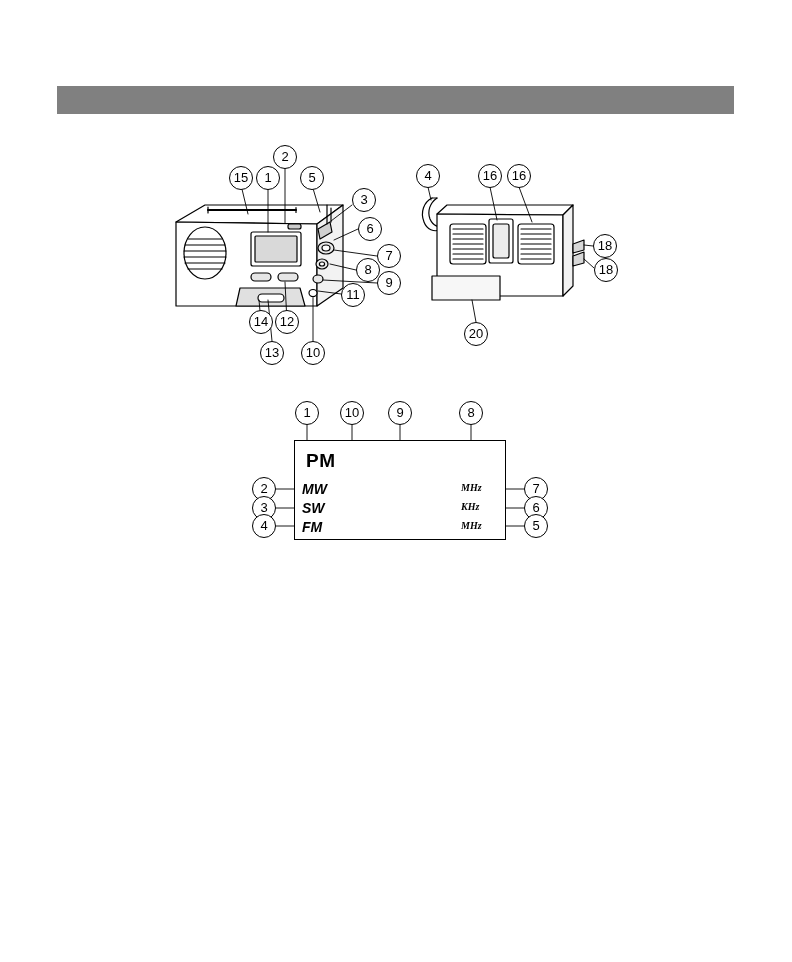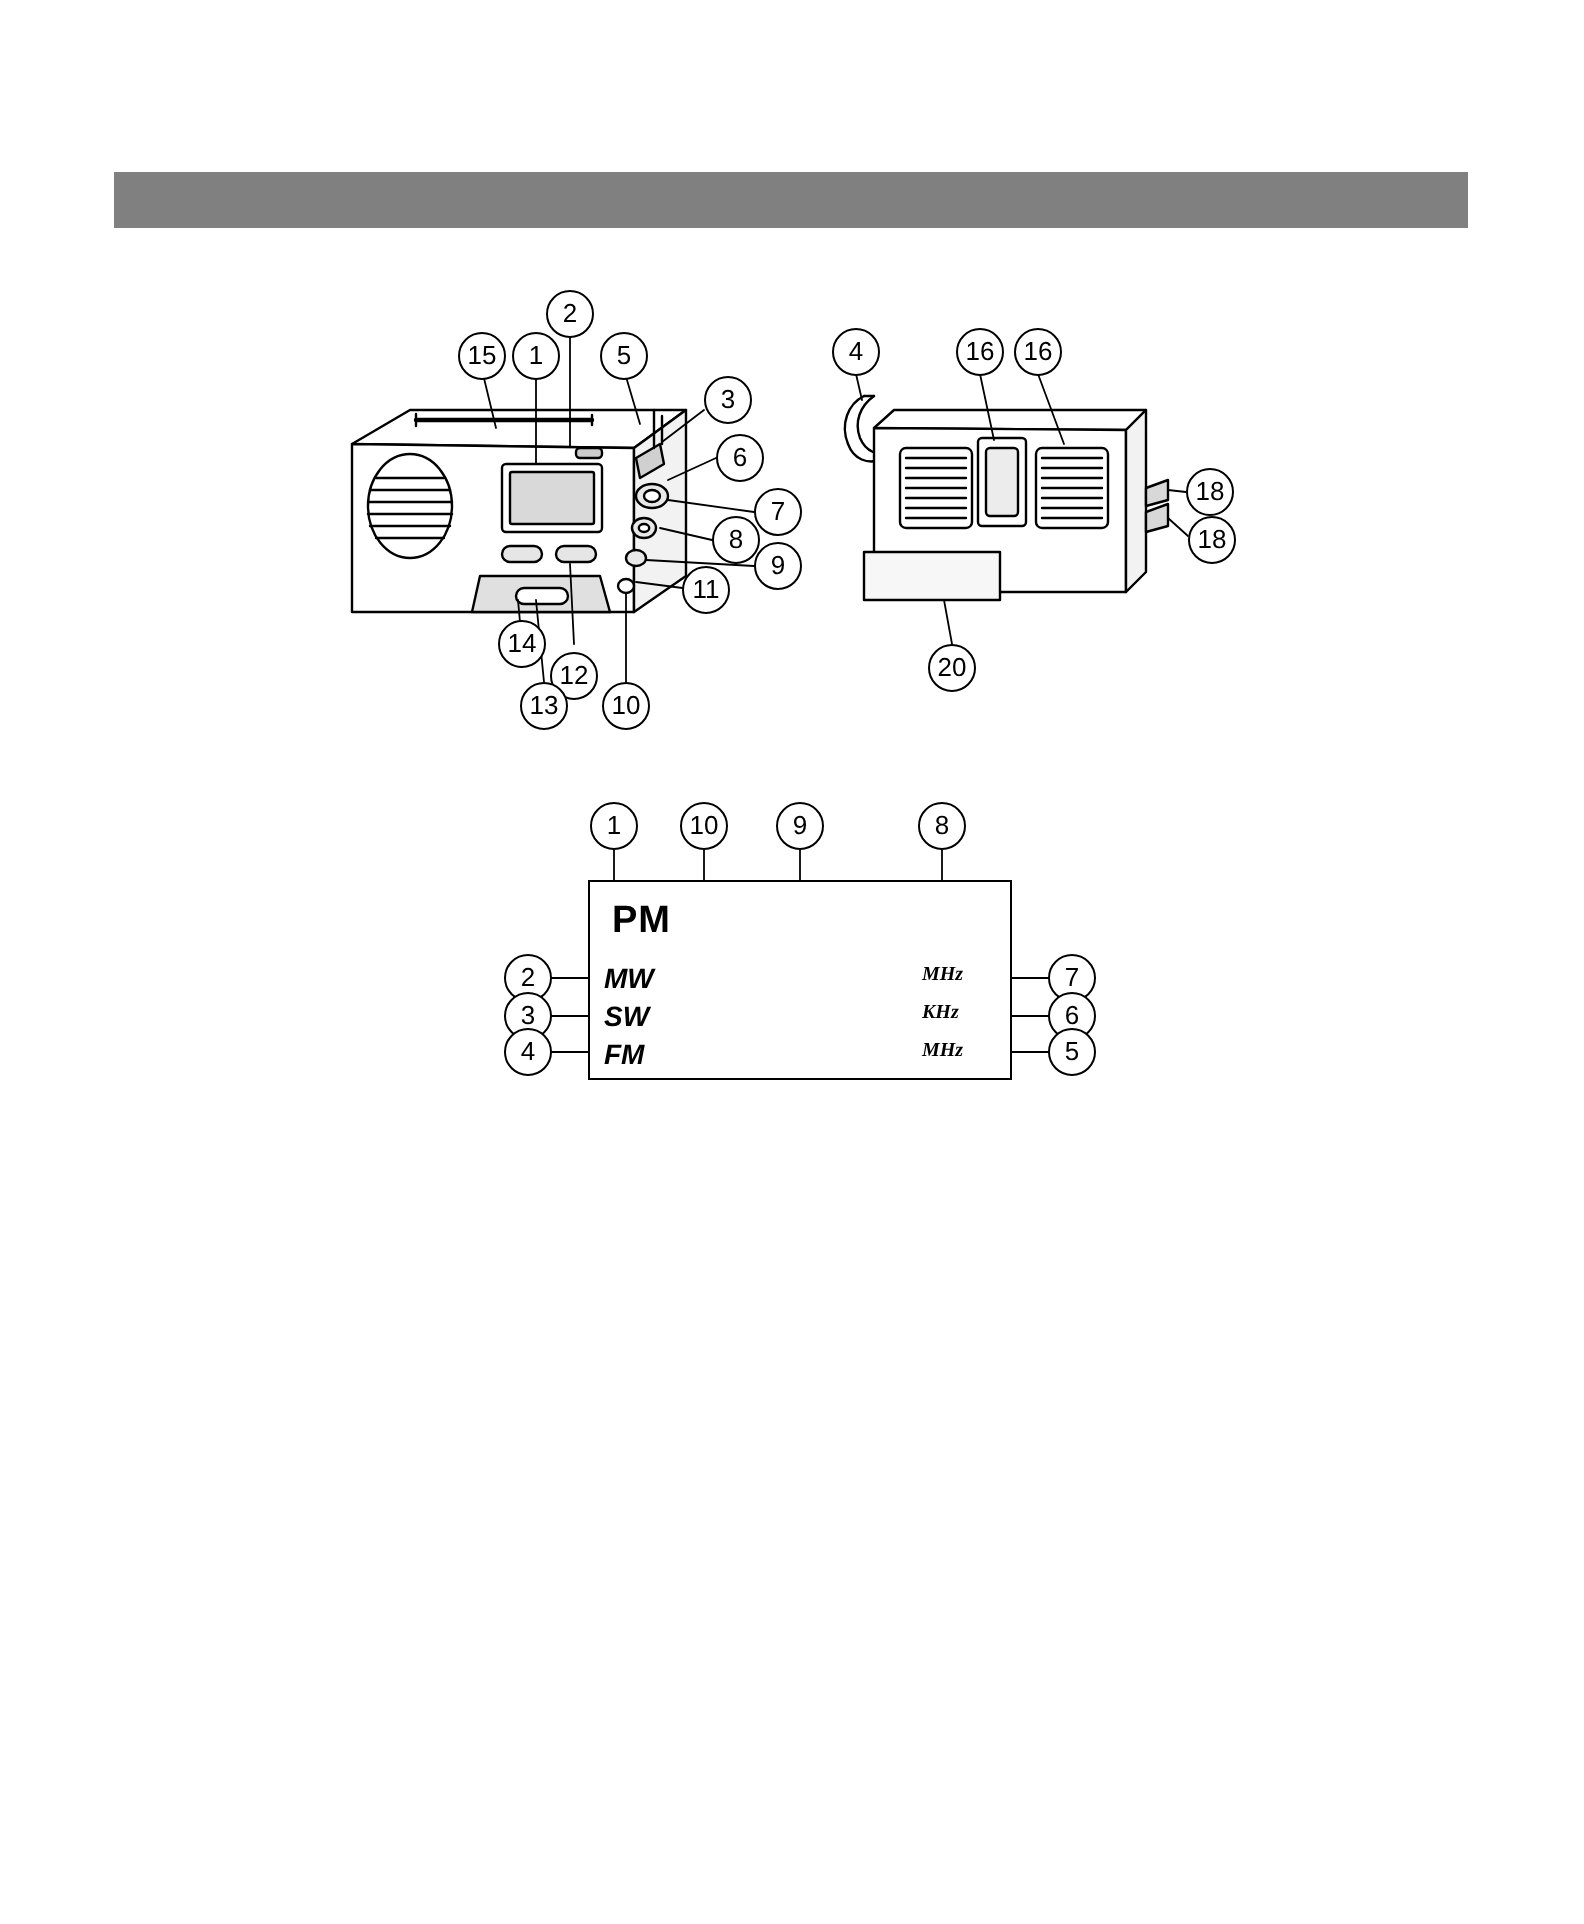--- a/index.html
+++ b/index.html
@@ -230,21 +230,21 @@
   <div class="callout" style="left:256px; top:166px">1</div>
   <div class="callout" style="left:273px; top:145px">2</div>
   <div class="callout" style="left:300px; top:166px">5</div>
   <div class="callout" style="left:352px; top:188px">3</div>
   <div class="callout" style="left:358px; top:217px">6</div>
   <div class="callout" style="left:377px; top:244px">7</div>
   <div class="callout" style="left:356px; top:258px">8</div>
   <div class="callout" style="left:377px; top:271px">9</div>
   <div class="callout" style="left:341px; top:283px">11</div>
   <div class="callout" style="left:301px; top:341px">10</div>
-  <div class="callout" style="left:275px; top:326px">12</div>
+  <div class="callout" style="left:275px; top:310px">12</div>
   <div class="callout" style="left:260px; top:341px">13</div>
   <div class="callout" style="left:249px; top:310px">14</div>
 
   <div class="callout" style="left:416px; top:164px">4</div>
   <div class="callout" style="left:478px; top:164px">16</div>
   <div class="callout" style="left:507px; top:164px">16</div>
   <div class="callout" style="left:593px; top:234px">18</div>
   <div class="callout" style="left:594px; top:258px">18</div>
   <div class="callout" style="left:464px; top:322px">20</div>
 

